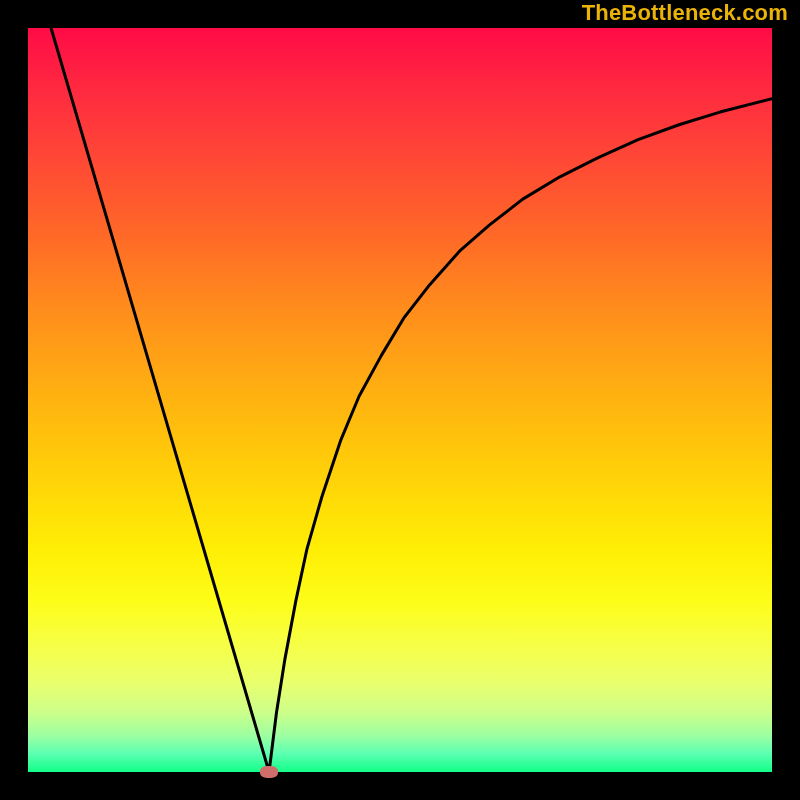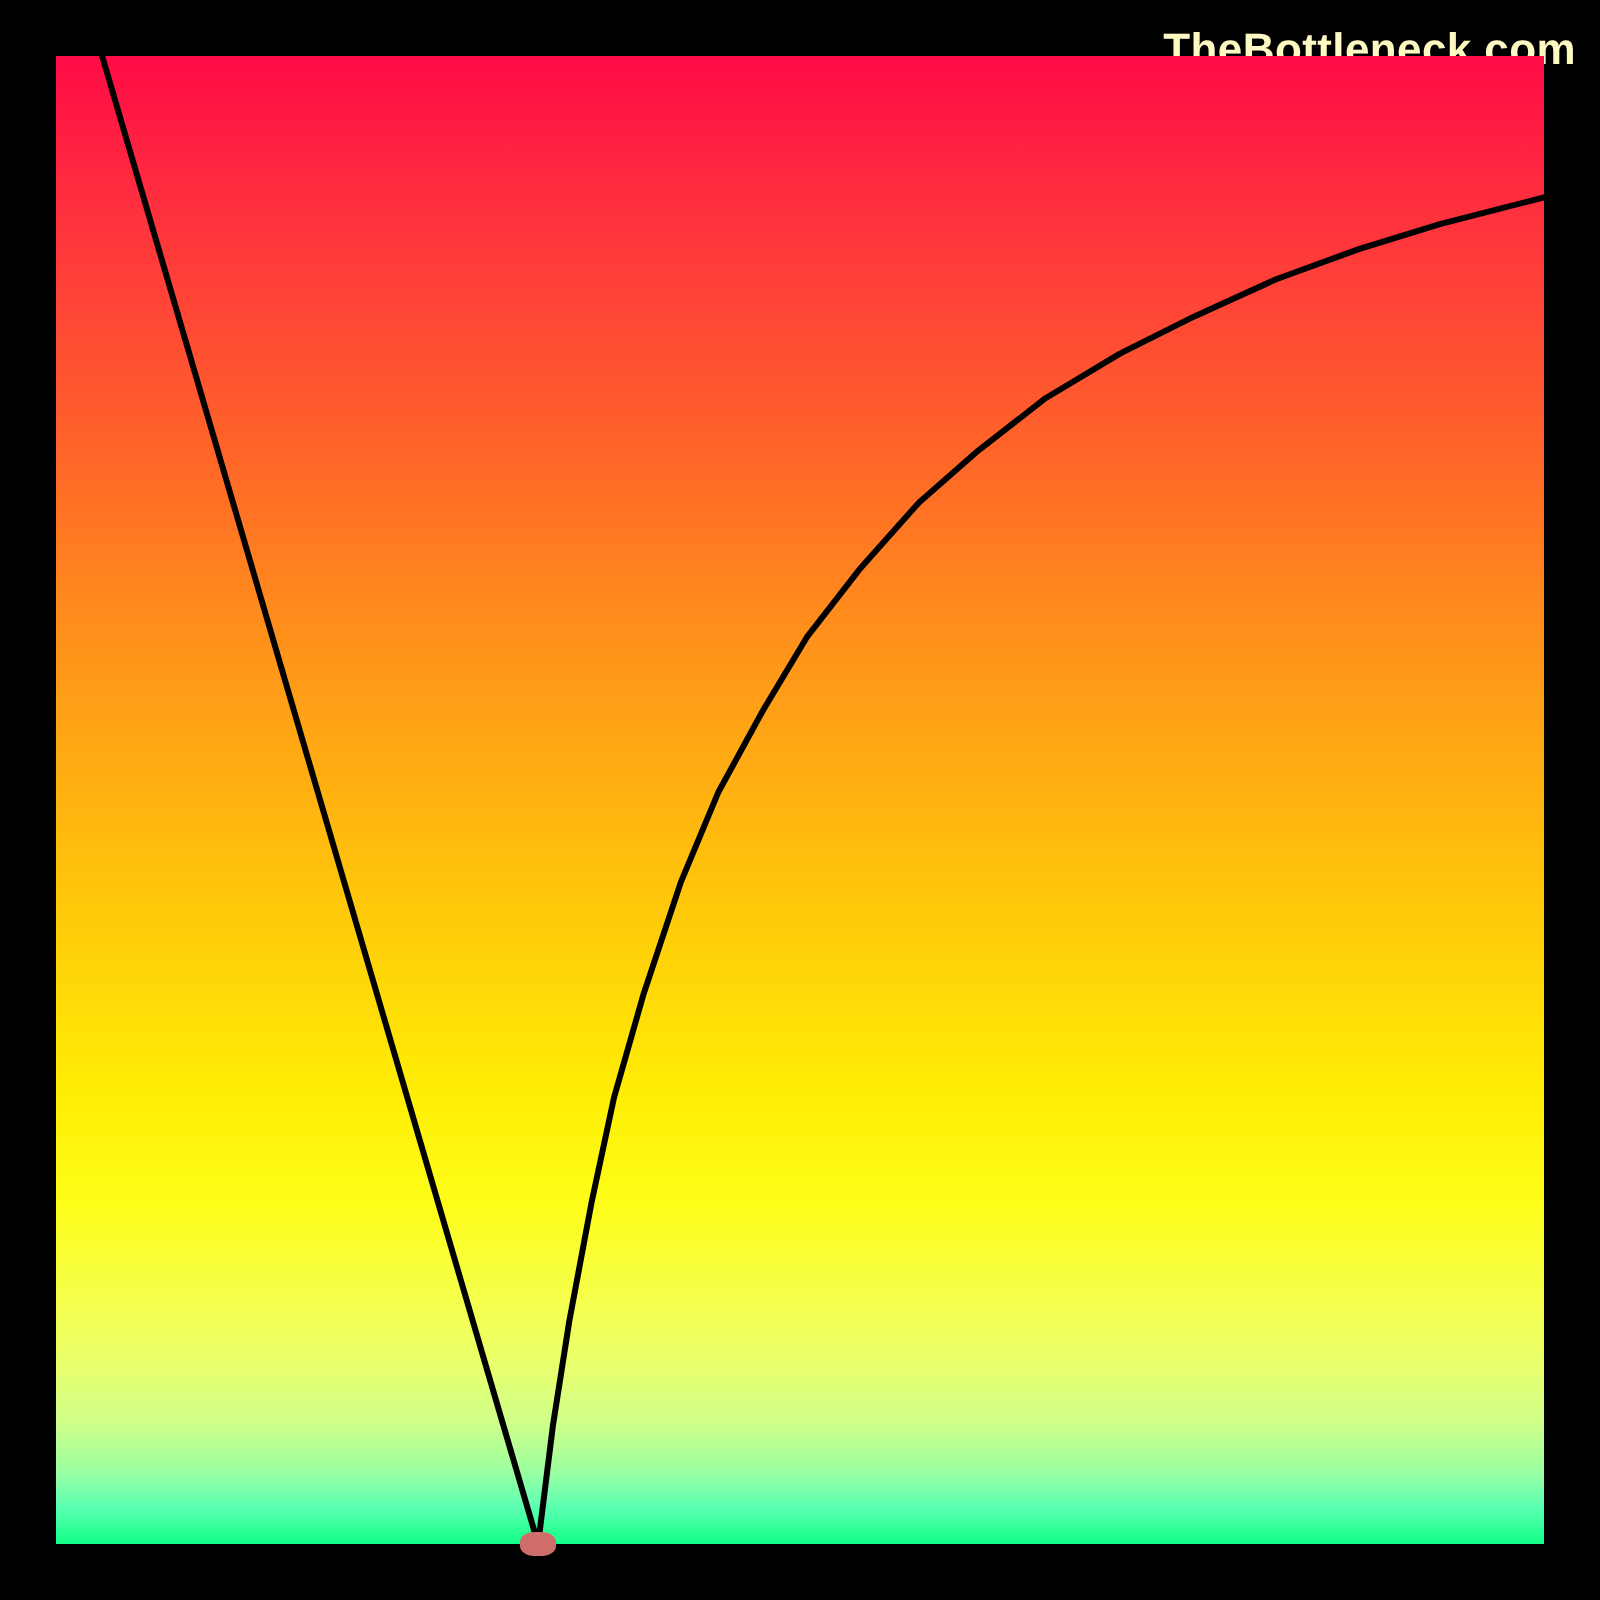--- a/index.html
+++ b/index.html
@@ -12,23 +12,23 @@
     overflow: hidden;
   }
   .frame {
     position: relative;
     width: 800px;
     height: 800px;
     background: #000000;
   }
   .watermark {
     position: absolute;
-    top: 12px;
+    top: 0;
     right: 12px;
-    color: #fef9c3;
+    color: #eab308;
     font-size: 22px;
     font-weight: 600;
     font-family: Arial, Helvetica, sans-serif;
     letter-spacing: 0.2px;
     user-select: none;
   }
   .plot-area {
     position: absolute;
     left: 28px;
     top: 28px;

